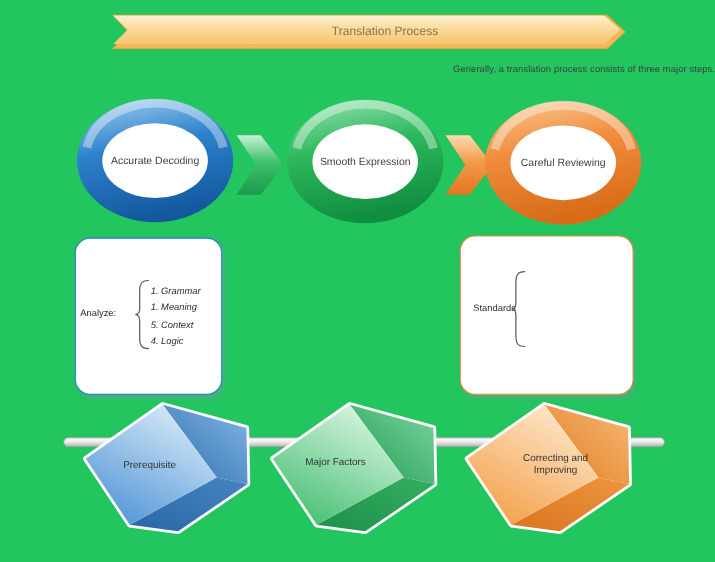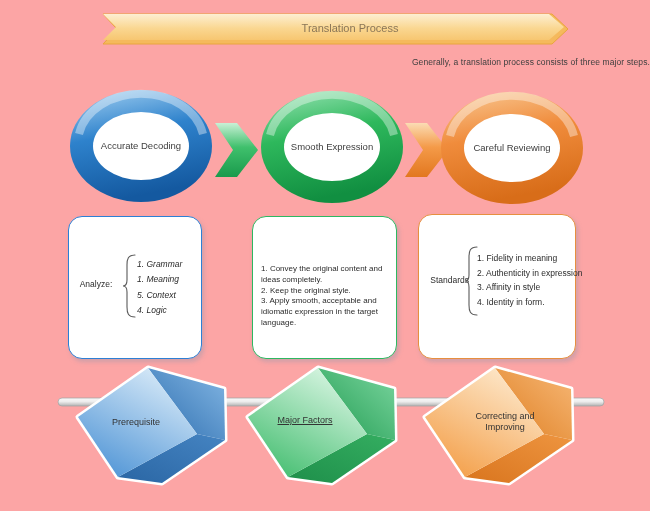--- a/index.html
+++ b/index.html
@@ -1,17 +1,17 @@
 <!DOCTYPE html>
 <html><head>
 <meta charset="utf-8">
 <style>
   html,body{margin:0;padding:0;background:#fff;}
   .canvas{
-    position:relative;width:650px;height:511px;background:#fca5a5;
+    position:relative;width:650px;height:511px;background:#22c55e;
     font-family:"Liberation Sans",sans-serif;overflow:hidden;
   }
 
   
   #banner-svg{position:absolute;left:0;top:0;width:650px;height:55px;}
   .banner-title{font-size:11px;fill:#8a7657;}
 
   
   .subtitle{
     position:absolute;top:57px;left:30px;right:0;text-align:right;
@@ -116,52 +116,38 @@
 
     <g transform="translate(512,68)">
       <ellipse rx="71" ry="56" fill="url(#gRingOrange)"></ellipse>
       <path d="M-62,-12 A63,49 0 0 1 62,-12" fill="none" stroke="#ffffff" opacity="0.38" stroke-width="8"></path>
       <ellipse rx="48" ry="34" fill="#ffffff"></ellipse>
       <text class="ring-label" y="3">Careful Reviewing</text>
     </g>
   </svg>
 
   <div class="dbox" style="left:68px;top:216px;width:132px;height:141px;border-color:#2D7FD4;">
-    <div class="dbox-prefix" style="left:4px;top:62px;width:46px;text-align:center;">Analyze:</div>
+    <div class="dbox-prefix" style="left:4px;top:62px;width:46px;text-align:left;">Analyze:</div>
     <svg class="brace-svg" style="left:54px;top:37px;" width="14" height="64" viewBox="0 0 14 64">
       <path class="brace-path" d="M12,1 C5,1 4,5 4,11 L4,26 C4,31 2,32 0,32 C2,32 4,33 4,38 L4,53 C4,59 5,63 12,63"></path>
     </svg>
     <div class="dbox-items" style="left:68px;top:40px;font-style:italic;">
       <div>1. Grammar</div>
       <div>1. Meaning</div>
       <div>5. Context</div>
       <div>4. Logic</div>
     </div>
   </div>
 
-  <div class="dbox" style="left:252px;top:216px;width:143px;height:141px;border-color:#2EB761;">
-    <div class="dbox-text" style="left:8px;top:47px;width:124px;">1. Convey the original content and
-ideas completely.
-2. Keep the original style.
-3. Apply smooth, acceptable and
-idiomatic expression in the target
-language.</div>
-  </div>
 
   <div class="dbox" style="left:418px;top:214px;width:156px;height:143px;border-color:#E78F3F;">
     <div class="dbox-prefix" style="left:0px;top:60px;width:50px;text-align:right;">Standards</div>
     <svg class="brace-svg" style="left:46px;top:31px;" width="14" height="70" viewBox="0 0 14 70">
       <path class="brace-path" d="M12,1 C5,1 4,5 4,11 L4,29 C4,34 2,35 0,35 C2,35 4,36 4,41 L4,59 C4,65 5,69 12,69"></path>
     </svg>
-    <div class="dbox-items tight" style="left:58px;top:36px;">
-      <div>1. Fidelity in meaning</div>
-      <div>2. Authenticity  in expression</div>
-      <div>3. Affinity in style</div>
-      <div>4. Identity in form.</div>
-    </div>
   </div>
 
   <svg id="cubes-svg" viewBox="0 0 650 151">
     <defs>
       <linearGradient id="gRod" x1="0" y1="0" x2="0" y2="1">
         <stop offset="0%" stop-color="#FAFAFA"></stop>
           <stop offset="45%" stop-color="#EDEDED"></stop>
           <stop offset="100%" stop-color="#B3B3B3"></stop>
       </linearGradient>
       <linearGradient id="gBlueF" x1="0.7" y1="0" x2="0.1" y2="1">
@@ -220,17 +206,17 @@
 
     <g transform="translate(422,5)">
       <polygon points="3,52 73,3 149,24 150,75 87,118 43,112" fill="#ffffff" stroke="#ffffff" stroke-width="5" stroke-linejoin="round"></polygon>
       <polygon points="73,3 149,24 150,75 122,69" fill="url(#gOrangeR)"></polygon>
       <polygon points="43,112 122,69 150,75 87,118" fill="url(#gOrangeB)"></polygon>
       <polygon points="3,52 73,3 122,69 43,112" fill="url(#gOrangeF)"></polygon>
     </g>
   </svg>
 
   <div class="cube-label" style="left:76px;top:417px;">Prerequisite</div>
-  <div class="cube-label" style="left:245px;top:415px;text-decoration:underline;">Major Factors</div>
+  <div class="cube-label" style="left:245px;top:415px;">Major Factors</div>
   <div class="cube-label" style="left:445px;top:411px;">Correcting and
 Improving</div>
 
 </div>
 
 </body></html>

